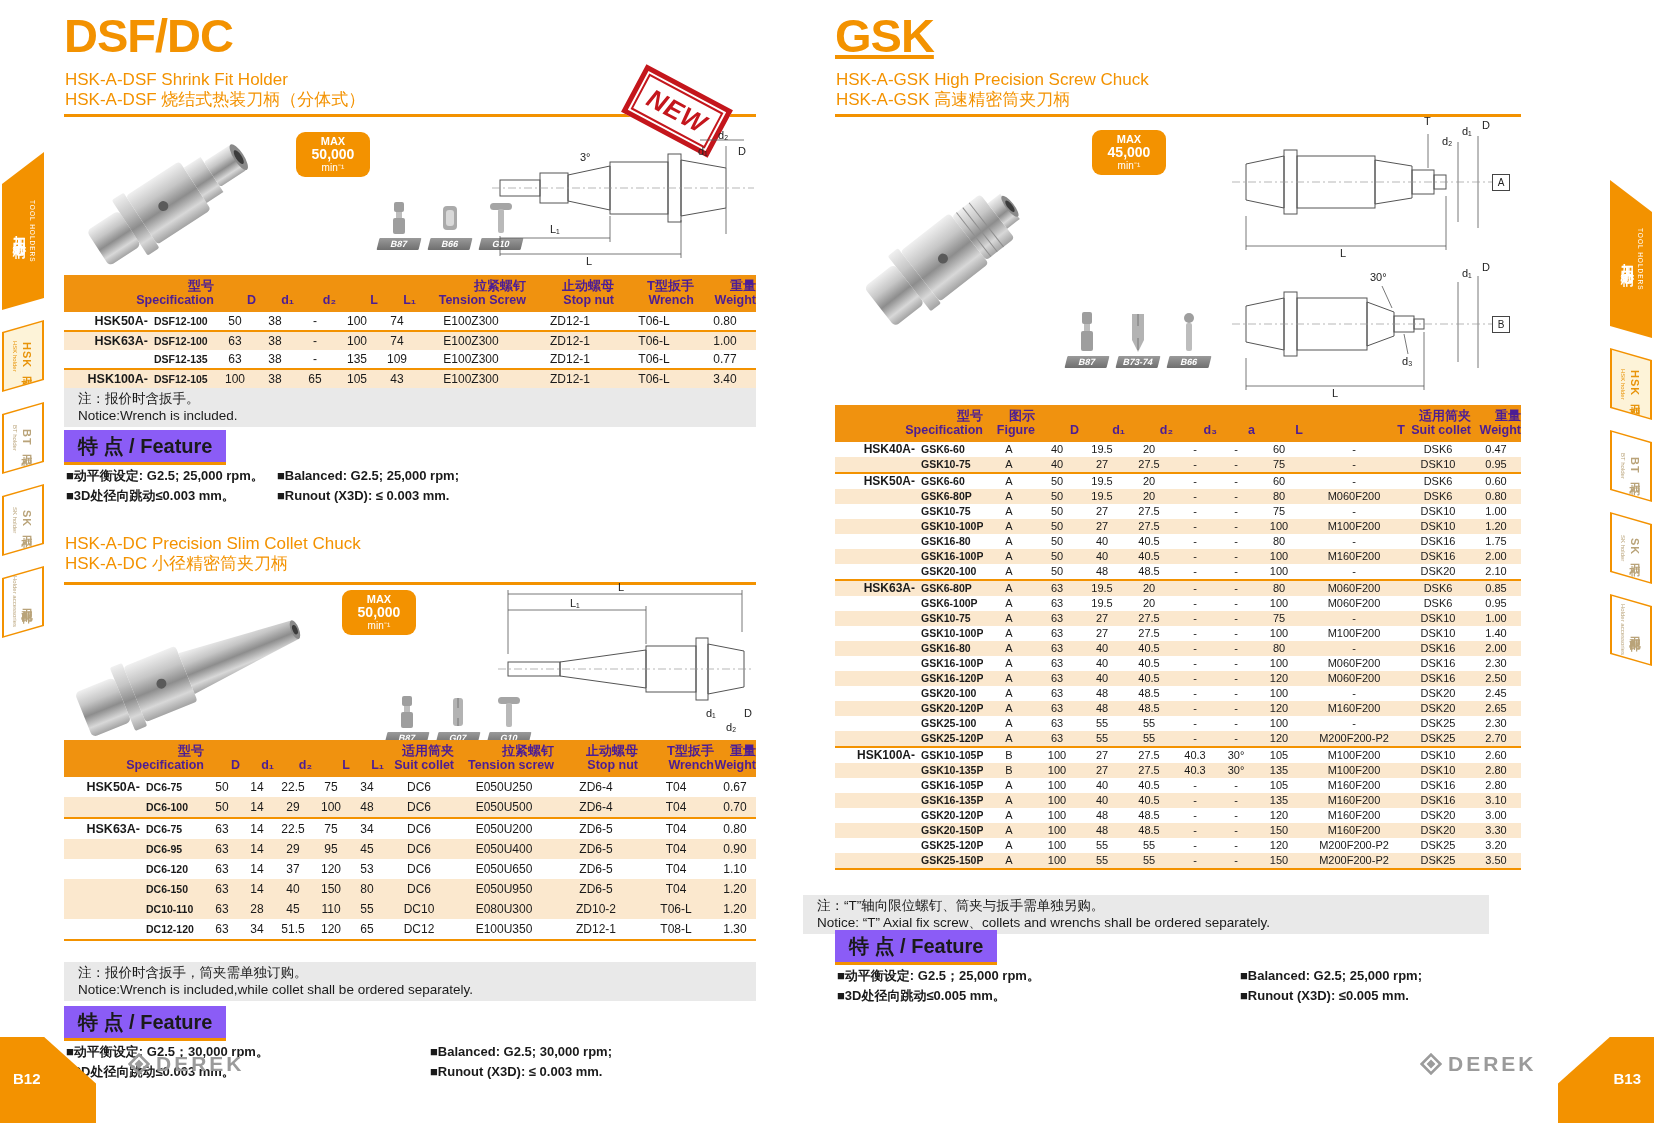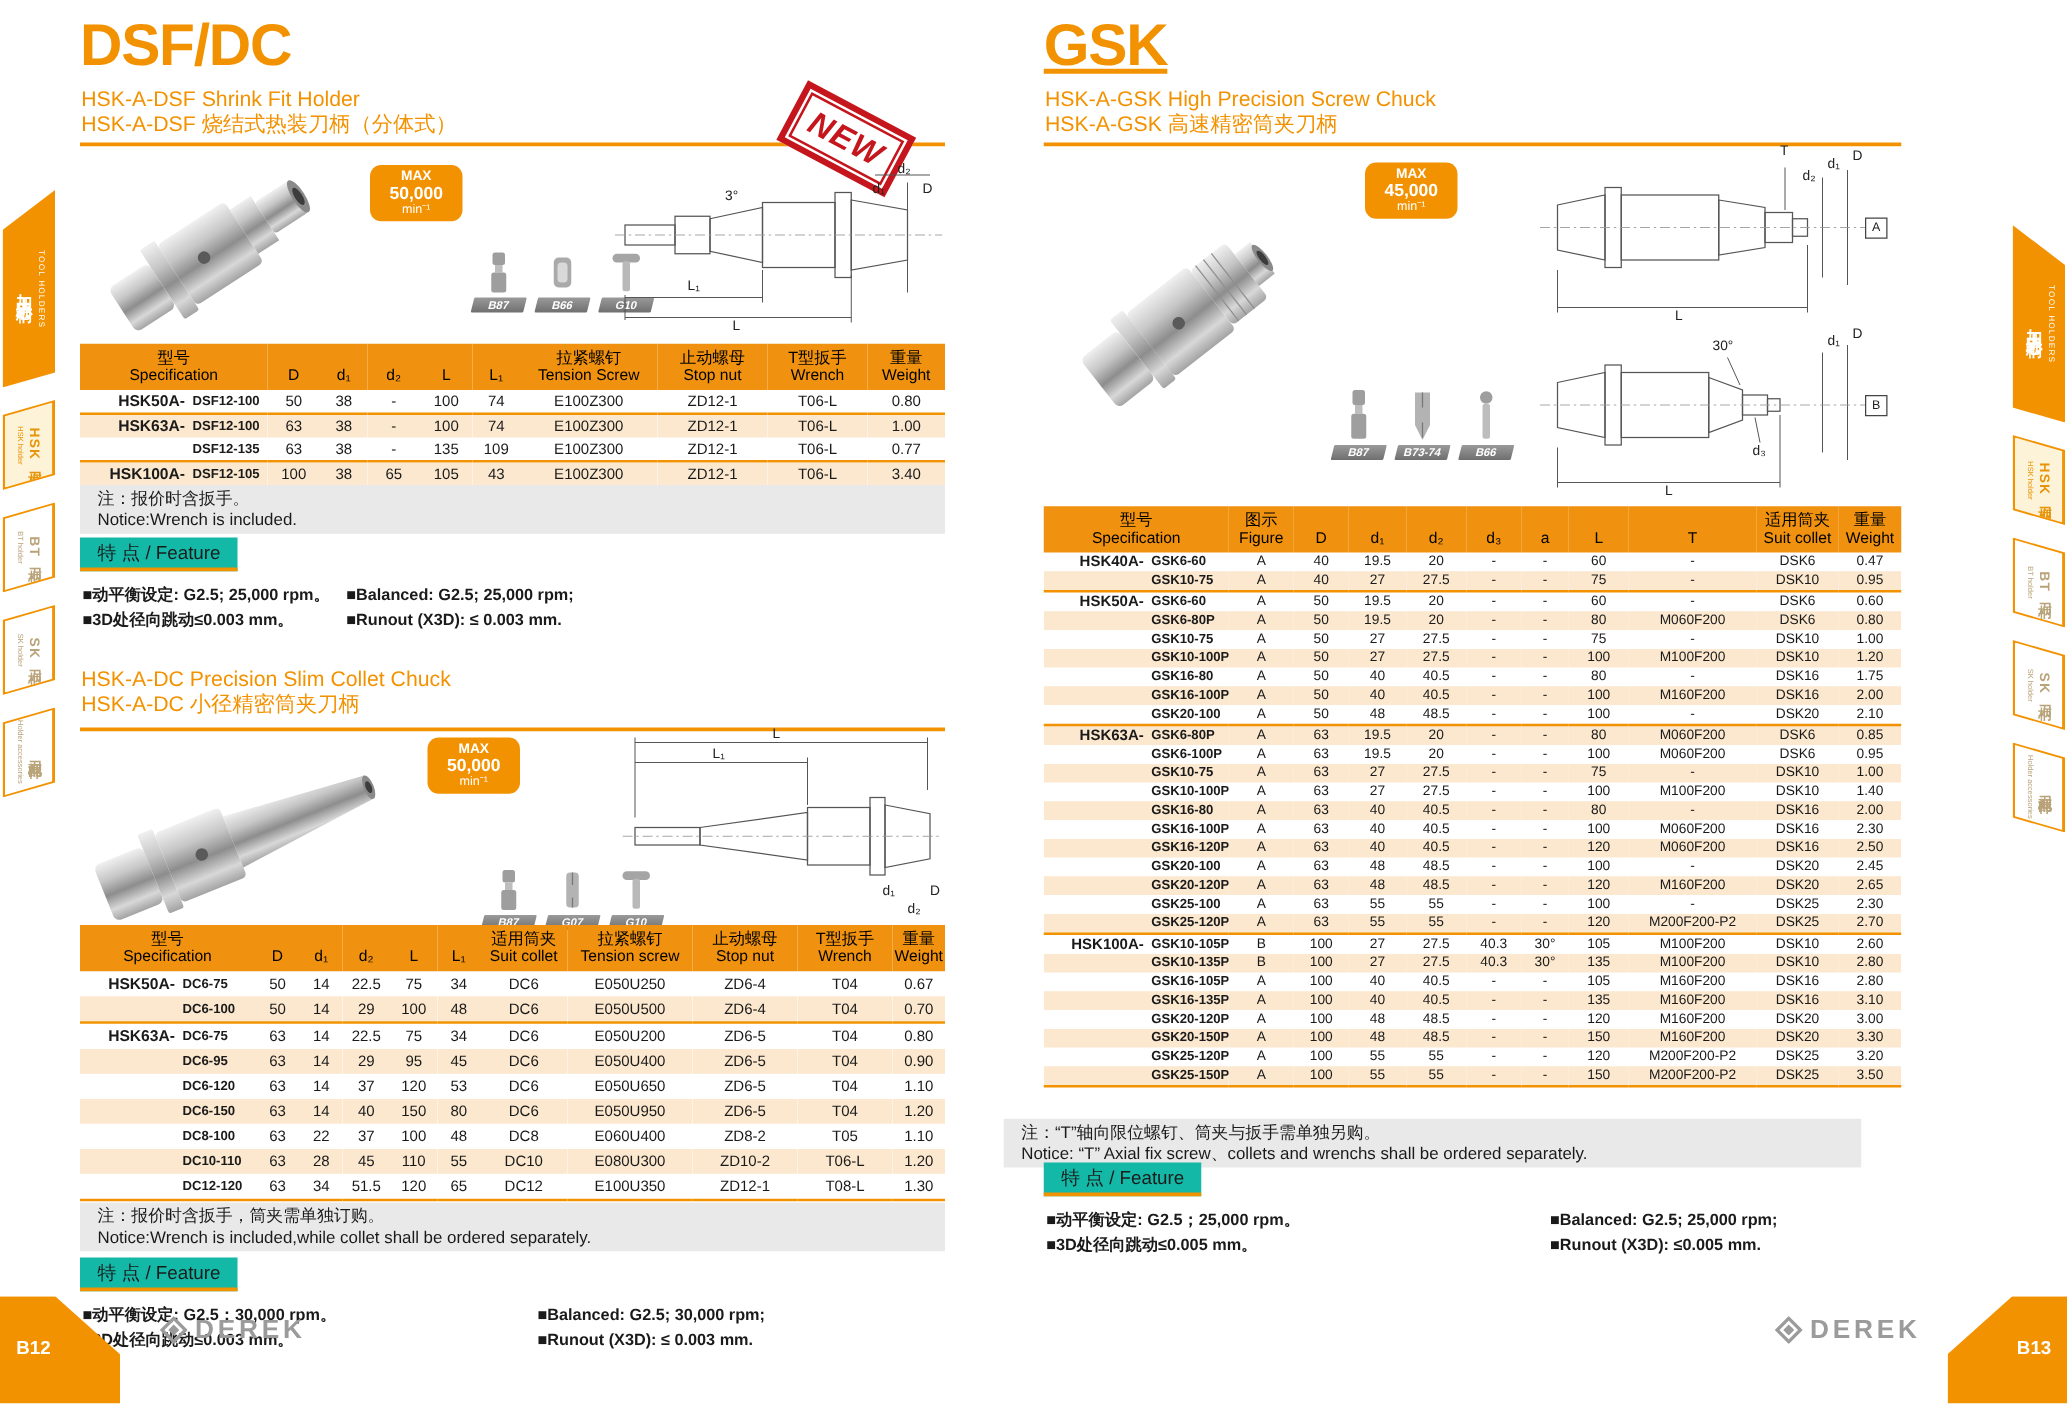--- a/index.html
+++ b/index.html
@@ -27,37 +27,37 @@
   
   .accrow{display:flex;gap:9px;align-items:flex-end;}
   .acc{display:flex;flex-direction:column;align-items:center;gap:2px;}
   .acc .glyph{height:38px;display:flex;align-items:flex-end;}
   .acc .chip-label{min-width:34px;padding:0 4px;height:12px;line-height:12px;text-align:center;
        background:linear-gradient(180deg,#9a9a9a,#6f6f6f);color:#fff;font-size:9px;font-weight:bold;
        transform:skewX(-14deg);border-radius:1px;}
 
   
   .spec-table{border-collapse:collapse;table-layout:fixed;width:100%;border-bottom:2px solid #F39200;}
-  .spec-table th{background:#F0920F;color:#000000;font-weight:normal;vertical-align:bottom;padding:3px 0 4px;text-align:center;}
+  .spec-table th{background:#F0920F;color:#4c1d95;font-weight:bold;vertical-align:bottom;padding:3px 0 4px;text-align:right;}
   .h-zh{font-size:13px;line-height:15px;}
   .h-en{font-size:12.5px;line-height:15px;}
   .spec-table td{text-align:center;font-size:12px;padding:0;line-height:18px;height:18px;overflow:hidden;white-space:nowrap;}
   .t-dc td{height:20px;line-height:20px;}
   .t-gsk td{height:15px;line-height:15px;font-size:11px;}
   tr.alt{background:#FBE8CE;}
   tr.sep td{border-top:2px solid #F39200;}
   .spec-cell{display:flex;align-items:center;}
   .prefix{flex:0 0 84px;text-align:right;font-weight:bold;font-size:12.5px;}
   .t-dc .prefix{flex-basis:76px;}
   .t-gsk .prefix{flex-basis:80px;font-size:12px;}
   .model{padding-left:6px;font-weight:bold;font-size:10.5px;text-align:left;}
 
   
   .note{background:#E9E9E9;font-size:13.5px;line-height:17px;padding:2px 0 3px 14px;}
-  .chip{background:#14b8a6;border-bottom:3px solid #F39200;font-size:15px;font-weight:normal;
+  .chip{background:#8b5cf6;border-bottom:3px solid #F39200;font-size:20px;font-weight:bold;
         padding:3px 14px 2px;display:inline-block;}
   .feat div{font-size:13px;font-weight:bold;line-height:20px;white-space:nowrap;}
 
   
   .draw{position:absolute;}
   .draw svg{position:absolute;left:0;top:0;}
   .dlabel{position:absolute;font-size:11px;color:#222;line-height:11px;}
   .dbox{position:absolute;width:16px;height:15px;border:1.2px solid #444;font-size:10px;
         display:flex;align-items:center;justify-content:center;color:#222;background:#fff;}
 
@@ -647,38 +647,20 @@
             <td>14</td>
             <td>40</td>
             <td>150</td>
             <td>80</td>
             <td>DC6</td>
             <td>E050U950</td>
             <td>ZD6-5</td>
             <td>T04</td>
             <td>1.20</td>
           </tr>
-          <tr>
-            <td>
-              <div class="spec-cell">
-                <span class="prefix"></span>
-                <span class="model">DC8-100</span>
-              </div>
-            </td>
-            <td>63</td>
-            <td>22</td>
-            <td>37</td>
-            <td>100</td>
-            <td>48</td>
-            <td>DC8</td>
-            <td>E060U400</td>
-            <td>ZD8-2</td>
-            <td>T05</td>
-            <td>1.10</td>
-          </tr>
           <tr class="alt">
             <td>
               <div class="spec-cell">
                 <span class="prefix"></span>
                 <span class="model">DC10-110</span>
               </div>
             </td>
             <td>63</td>
             <td>28</td>
             <td>45</td>

